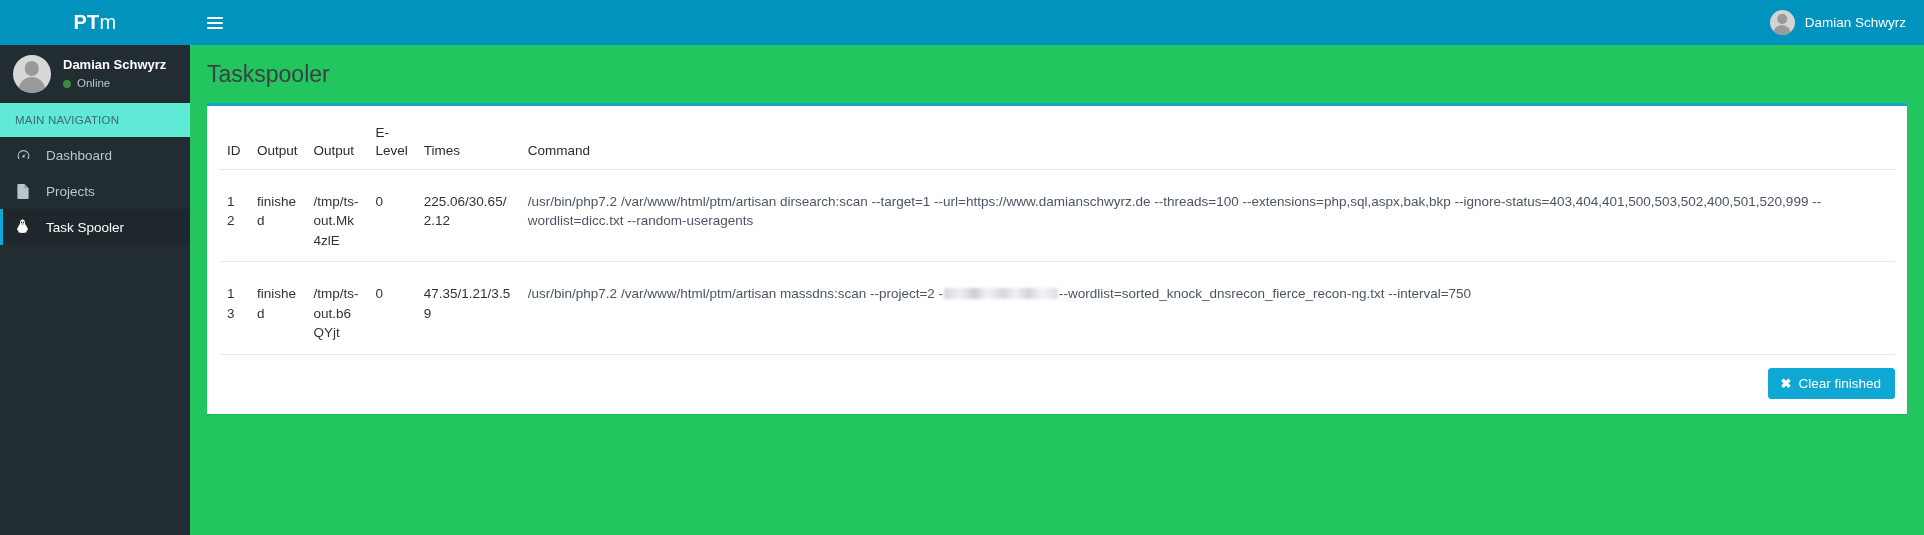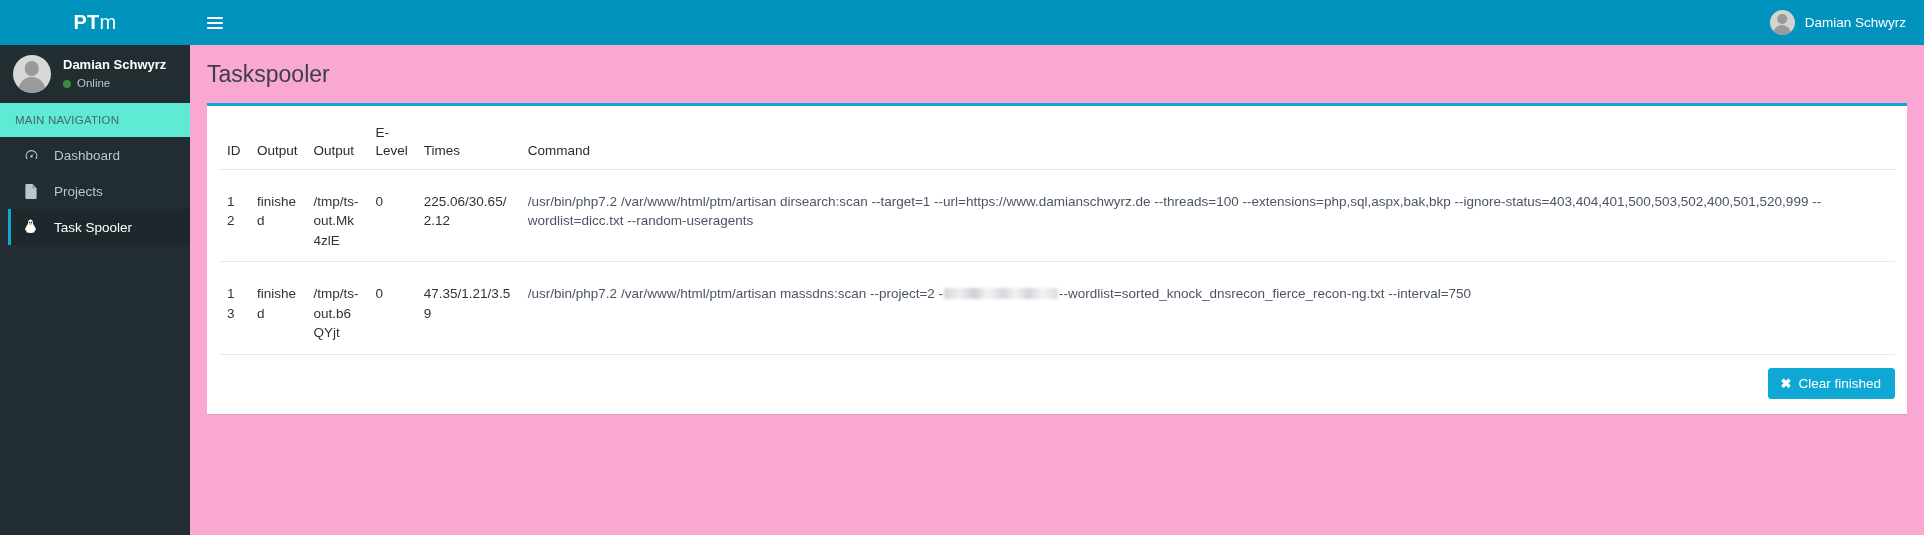--- a/index.html
+++ b/index.html
@@ -169,21 +169,21 @@
 
   .nav-header {
     padding: 11px 15px 11px 15px;
     font-size: 11.5px;
     color: #4b646f;
     background: #5eead4;
     letter-spacing: .2px;
     white-space: nowrap;
   }
 
-  .nav-list { list-style: none; padding-left: 8px; }
+  .nav-list { list-style: none; }
   .nav-item {
     display: flex;
     align-items: center;
     height: 36px;
     padding: 0 12px 0 13px;
     color: #b8c7ce;
     font-size: 13.5px;
     border-left: 3px solid transparent;
     cursor: pointer;
     white-space: nowrap;
@@ -203,21 +203,21 @@
   }
   .nav-icon svg { display: block; }
 
   
   .content-wrapper {
     position: absolute;
     top: 45px;
     left: 190px;
     width: 1734px;
     height: 490px;
-    background: #f9a8d4;
+    background: #22c55e;
     overflow: hidden;
   }
 
   .content-header {
     padding: 16px 20px 8px 17px;
   }
   .page-title {
     font-size: 23px;
     font-weight: normal;
     color: #3c4043;

